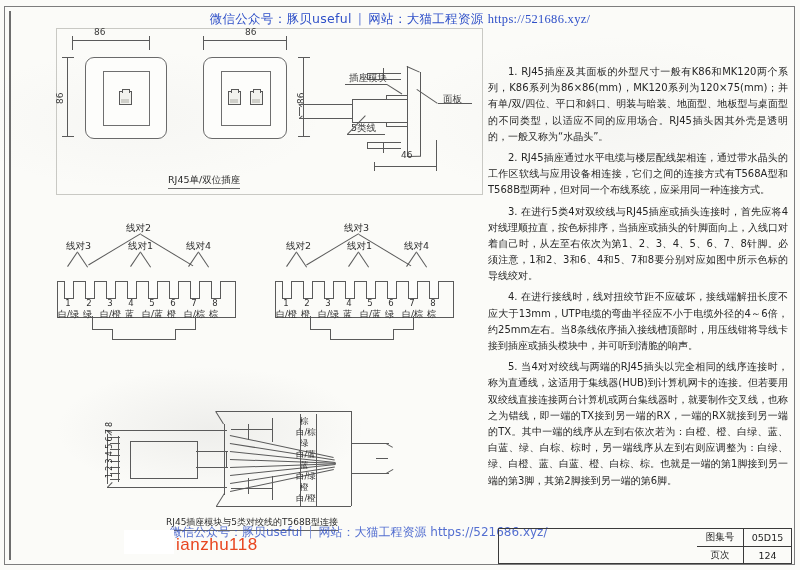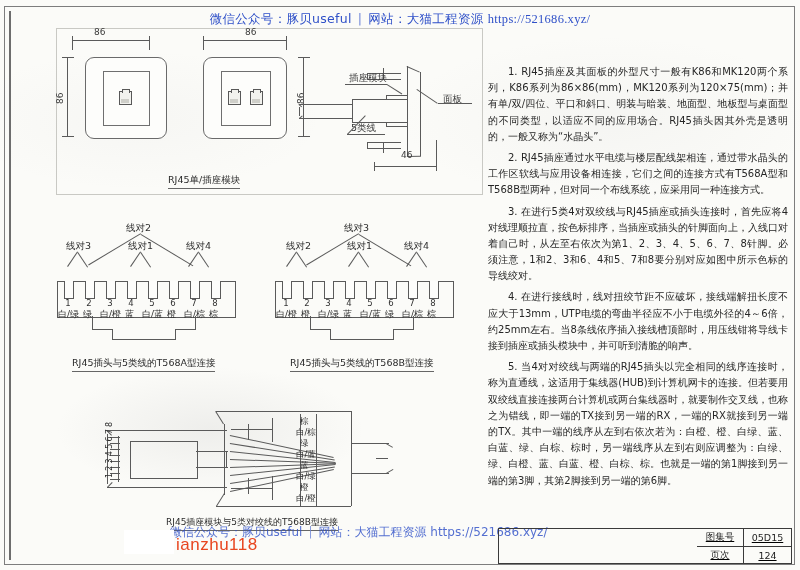--- a/index.html
+++ b/index.html
@@ -96,21 +96,21 @@
     color:#262626;
   }
   .notes .ntitle{font-size:10.5px;margin-bottom:3px;}
   .notes p{margin:0 0 5px 0;font-size:10px;line-height:1.62;text-align:justify;text-indent:2em;}
 
   
   .tb{position:absolute;left:498px;top:528px;width:292px;height:34px;border:1.4px solid #3a3a3a;}
   .tb-name{position:absolute;left:0;top:0;width:198px;height:100%;
            display:flex;align-items:center;justify-content:center;
            font-size:13px;color:#1d1d1d;letter-spacing:1px;border-right:1.2px solid #3a3a3a;}
-  .tb-right{position:absolute;left:198px;top:0;right:0;height:100%;text-decoration:underline;}
+  .tb-right{position:absolute;left:198px;top:0;right:0;height:100%;}
   .tb-row{position:relative;height:50%;display:flex;}
   .tb-row+.tb-row{border-top:1.2px solid #3a3a3a;}
   .tb-k{width:46px;display:flex;align-items:center;justify-content:center;
         font-size:9.5px;color:#1d1d1d;border-right:1.2px solid #3a3a3a;}
   .tb-v{flex:1;display:flex;align-items:center;justify-content:center;font-size:9.5px;color:#1d1d1d;}
 
   .big-frame{position:absolute;left:56px;top:28px;width:425px;height:165px;border:1px solid #c9c9c4;}
 </style>
 </head>
 <body>
@@ -148,21 +148,21 @@
   <div class="dim" style="left:296px;top:104px;transform:rotate(-90deg);transform-origin:left top;">86</div>
   <div class="ln lnv" style="left:303px;top:57px;height:80px;"></div>
   <div class="ln lnh" style="left:298px;top:57px;width:12px;"></div>
   <div class="ln lnh" style="left:298px;top:136px;width:12px;"></div>
 
   <div class="fp-outer" style="left:203px;top:57px;width:82px;height:80px;"></div>
   <div class="fp-inner" style="left:221px;top:71px;width:48px;height:53px;"></div>
   <div class="jack" style="left:228px;top:91px;width:11px;height:12px;"></div>
   <div class="jack" style="left:250px;top:91px;width:11px;height:12px;"></div>
 
-  <div class="caption" style="left:168px;top:174px;">RJ45单/插座模块</div>
+  <div class="caption" style="left:168px;top:174px;">RJ45单/双位插座</div>
 
   <div class="ln lnv" style="left:407px;top:66px;height:90px;"></div>
   <div class="ln lnv" style="left:420px;top:72px;height:84px;"></div>
   <div class="ln" style="left:407px;top:66px;width:14px;height:1px;transform:rotate(24deg);transform-origin:left top;"></div>
   <div class="ln" style="left:407px;top:156px;width:14px;height:1px;transform:rotate(-1deg);transform-origin:left top;"></div>
 
   <div class="ln lnh" style="left:352px;top:99px;width:56px;"></div>
   <div class="ln lnh" style="left:352px;top:122px;width:56px;"></div>
   <div class="ln lnv" style="left:352px;top:99px;height:23px;"></div>
   <div class="ln lnh" style="left:386px;top:95px;width:22px;"></div>
@@ -247,21 +247,20 @@
   <div class="pincol" style="left:209px;top:308px;">棕</div>
 
   <div class="ln lnv" style="left:92px;top:316px;height:13px;"></div>
   <div class="ln lnh" style="left:92px;top:329px;width:21px;"></div>
   <div class="ln lnv" style="left:112px;top:329px;height:10px;"></div>
   <div class="ln lnh" style="left:112px;top:339px;width:64px;"></div>
   <div class="ln lnv" style="left:175px;top:329px;height:10px;"></div>
   <div class="ln lnh" style="left:175px;top:329px;width:21px;"></div>
   <div class="ln lnv" style="left:195px;top:316px;height:13px;"></div>
 
-  <div class="caption" style="left:72px;top:357px;">RJ45插头与5类线的T568A型连接</div>
 
   <div class="pairlbl" style="left:286px;top:240px;">线对2</div>
   <div class="pairlbl" style="left:344px;top:222px;">线对3</div>
   <div class="pairlbl" style="left:347px;top:240px;">线对1</div>
   <div class="pairlbl" style="left:404px;top:240px;">线对4</div>
 
   <div class="ln" style="left:297px;top:252px;width:18px;height:1px;transform:rotate(56deg);transform-origin:left top;"></div>
   <div class="ln" style="left:297px;top:252px;width:18px;height:1px;transform:rotate(124deg);transform-origin:left top;"></div>
   <div class="ln" style="left:359px;top:234px;width:61px;height:1px;transform:rotate(31deg);transform-origin:left top;"></div>
   <div class="ln" style="left:359px;top:234px;width:61px;height:1px;transform:rotate(149deg);transform-origin:left top;"></div>
@@ -299,21 +298,20 @@
   <div class="pincol" style="left:427px;top:308px;">棕</div>
 
   <div class="ln lnv" style="left:310px;top:316px;height:13px;"></div>
   <div class="ln lnh" style="left:310px;top:329px;width:21px;"></div>
   <div class="ln lnv" style="left:330px;top:329px;height:10px;"></div>
   <div class="ln lnh" style="left:330px;top:339px;width:64px;"></div>
   <div class="ln lnv" style="left:393px;top:329px;height:10px;"></div>
   <div class="ln lnh" style="left:393px;top:329px;width:21px;"></div>
   <div class="ln lnv" style="left:413px;top:316px;height:13px;"></div>
 
-  <div class="caption" style="left:290px;top:357px;">RJ45插头与5类线的T568B型连接</div>
 
   <div class="ln lnh" style="left:216px;top:411px;width:135px;"></div>
   <div class="ln" style="left:216px;top:411px;width:15px;height:1px;transform:rotate(58deg);transform-origin:left top;"></div>
   <div class="ln lnh" style="left:216px;top:506px;width:135px;"></div>
   <div class="ln" style="left:216px;top:506px;width:15px;height:1px;transform:rotate(-58deg);transform-origin:left top;"></div>
   <div class="ln lnv" style="left:224px;top:424px;height:71px;"></div>
   <div class="ln lnv" style="left:351px;top:411px;height:95px;"></div>
 
   <div class="ln lnh" style="left:107px;top:430px;width:120px;"></div>
   <div class="ln lnh" style="left:107px;top:487px;width:120px;"></div>

